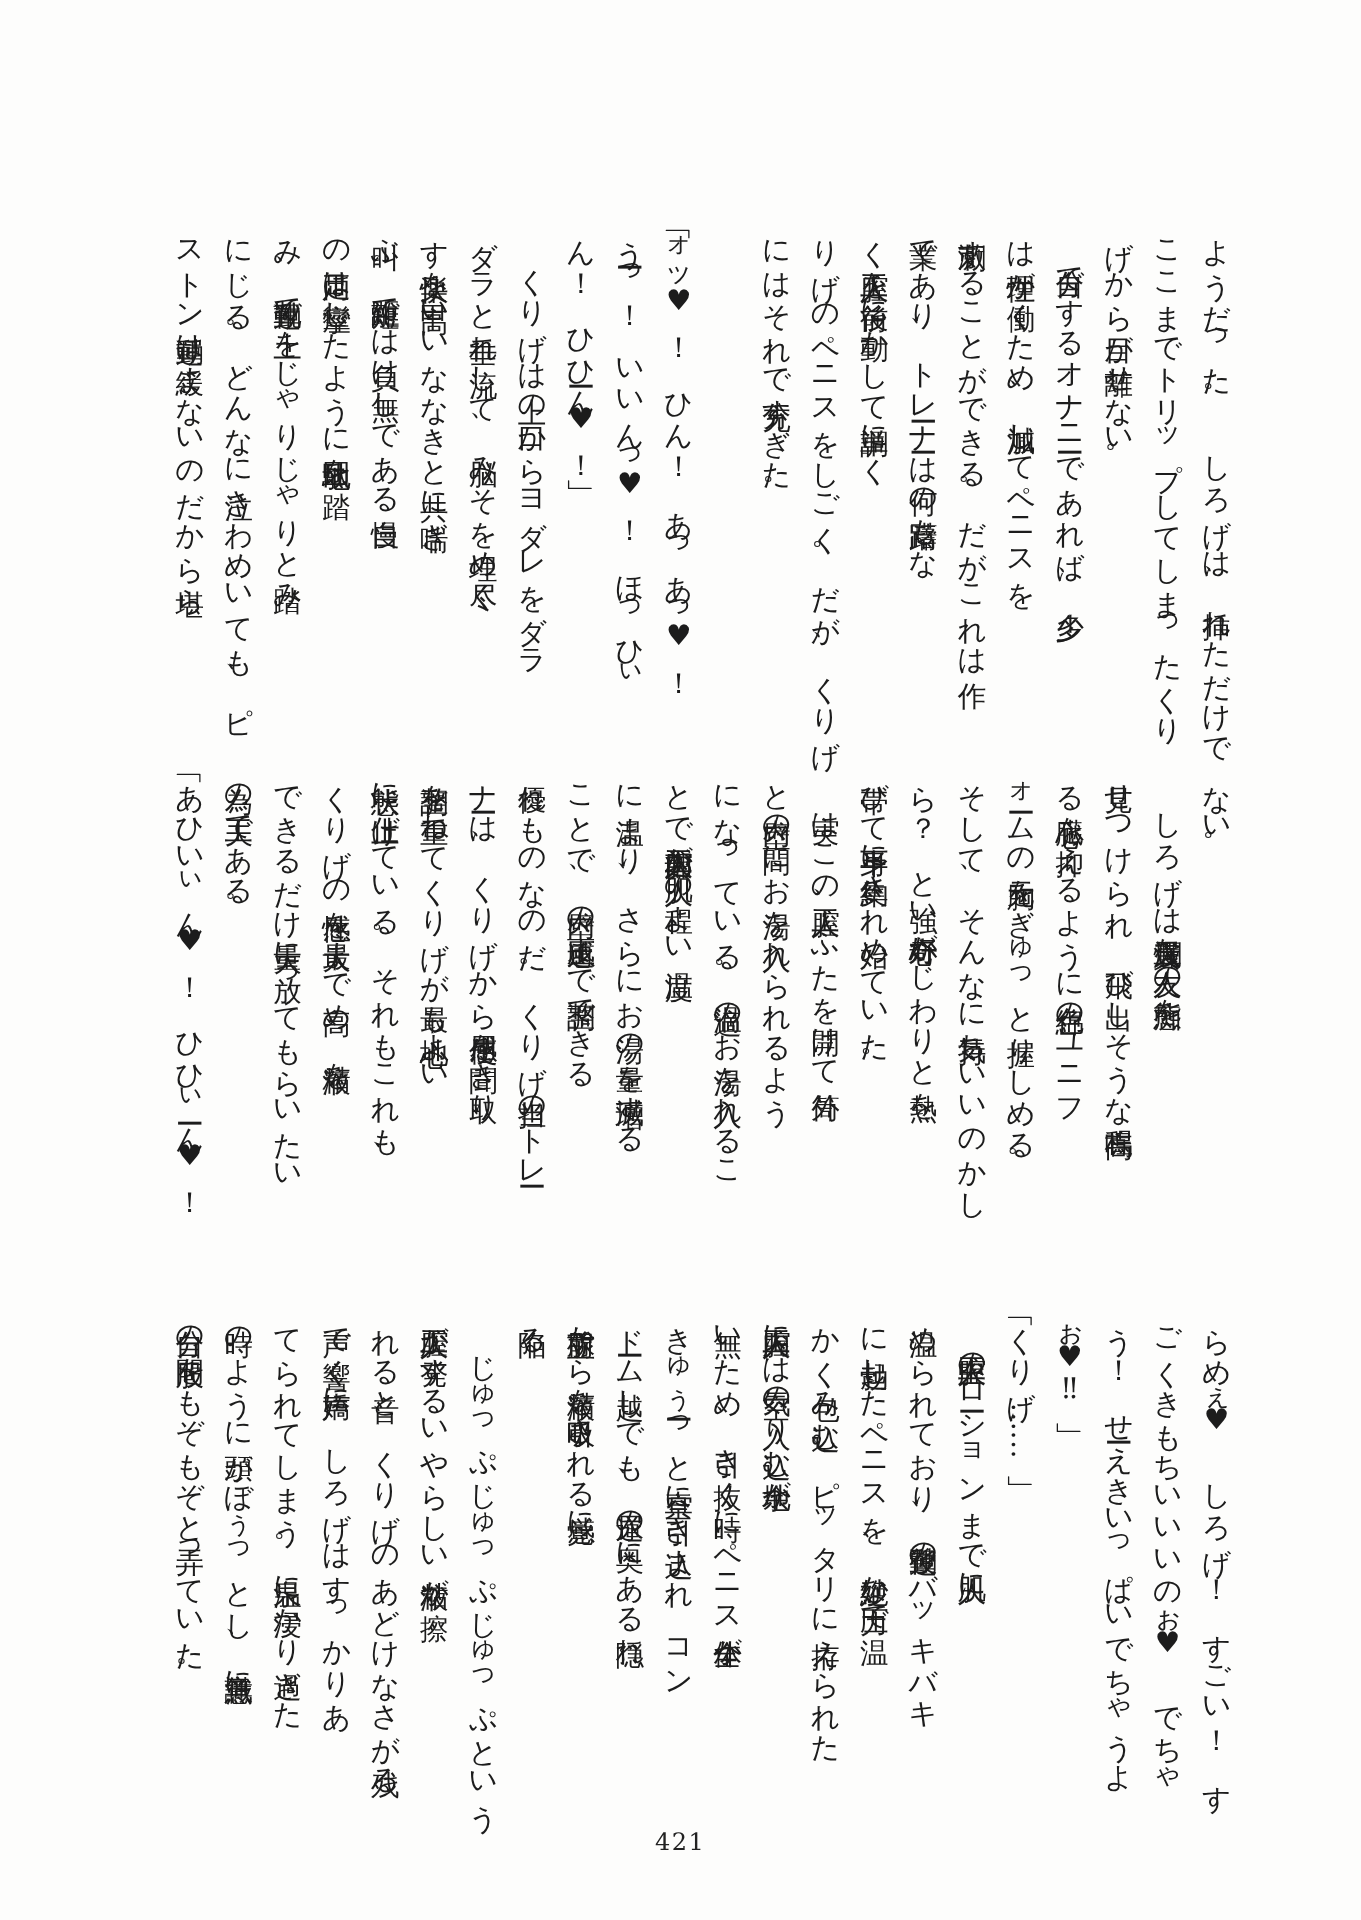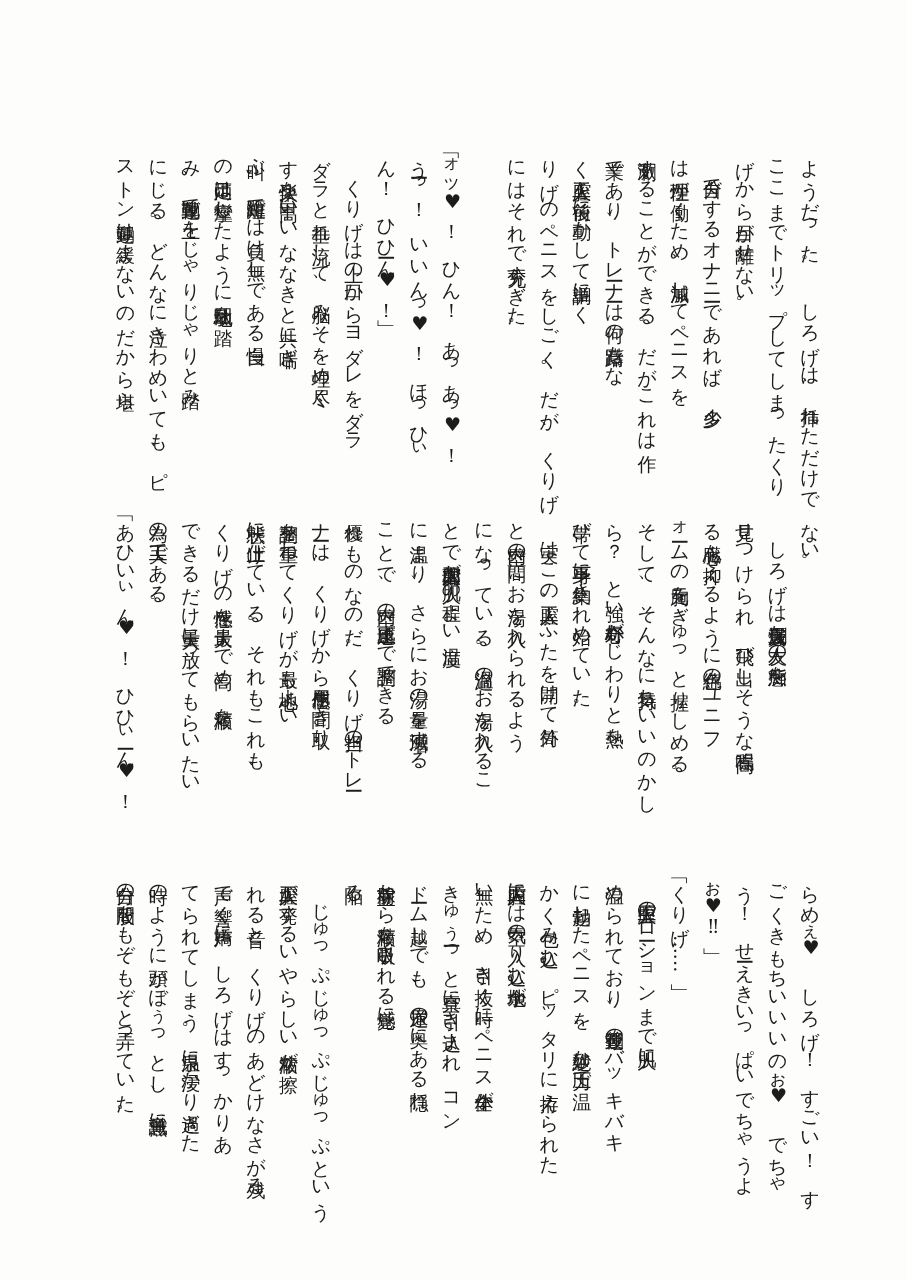--- a/index.html
+++ b/index.html
@@ -113,14 +113,15 @@
 前立腺から精液を吸引される感覚に
 陥る。
 　じゅっぷじゅっぷじゅっぷという
 人工膣が発するいやらしい粘液が擦
 れる音と、くりげのあどけなさが残る
 声で響く嬌声に、しろげはすっかりあ
 てられてしまう。温泉に浸かり過ぎた
 時のように頭がぼぅっとし、無意識に
 自分の股間をもぞもぞと弄っていた。</div>
 
+  <div class="page-number">421</div>
 
 </div>
 
 </body></html>

